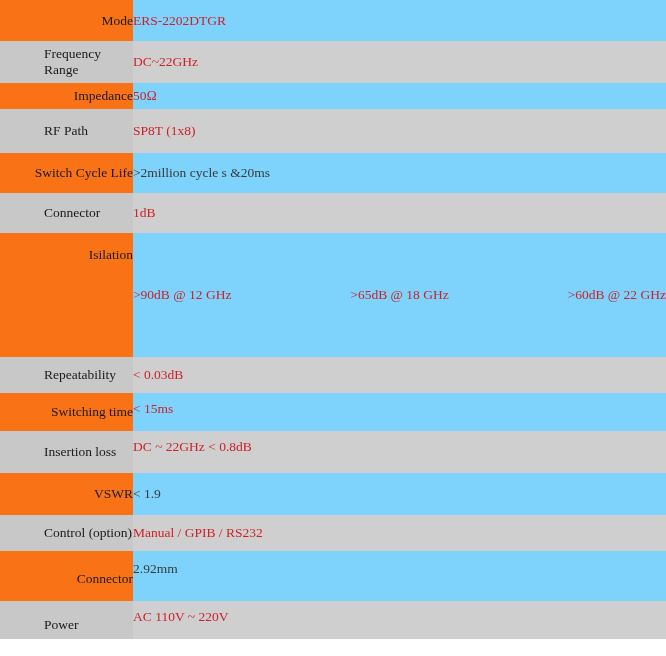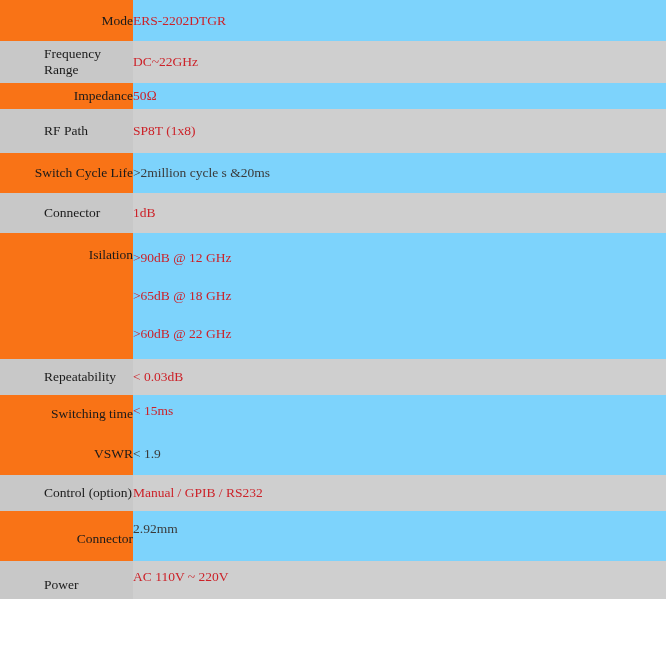--- a/index.html
+++ b/index.html
@@ -38,21 +38,21 @@
   td.value-cell.dark {
     color: #3a3a3a;
   }
   tr.row-light td.label-cell { background: #f97316; text-align: right; }
   tr.row-light td.value-cell { background: #7dd3fc; }
   tr.row-dark td.label-cell { background: #c8c8c8; padding-left: 44px; }
   tr.row-dark td.value-cell { background: #cfcfcf; }
 
   .isolation-value {
     display: flex;
-    flex-direction: column;
+    flex-direction: row;
     justify-content: space-between;
     height: 100%;
     padding: 6px 0;
     box-sizing: border-box;
   }
   .isolation-value span {
     display: block;
     line-height: 38px;
     font-size: 13.5px;
     color: #cc2229;
@@ -108,20 +108,24 @@
     <tr class="row-dark" style="height:36px">
       <td class="label-cell">Repeatability</td>
       <td class="value-cell">&lt; 0.03dB</td>
     </tr>
 
     <tr class="row-light" style="height:38px">
       <td class="label-cell">Switching time</td>
       <td class="value-cell" style="vertical-align:top;padding-top:8px">&lt; 15ms</td>
     </tr>
 
+    <tr class="row-dark" style="height:42px">
+      <td class="label-cell">Insertion loss</td>
+      <td class="value-cell" style="vertical-align:top;padding-top:8px">DC ~ 22GHz &lt; 0.8dB</td>
+    </tr>
 
     <tr class="row-light" style="height:42px">
       <td class="label-cell">VSWR</td>
       <td class="value-cell dark">&lt; 1.9</td>
     </tr>
 
     <tr class="row-dark" style="height:36px">
       <td class="label-cell">Control (option)</td>
       <td class="value-cell">Manual / GPIB / RS232</td>
     </tr>

